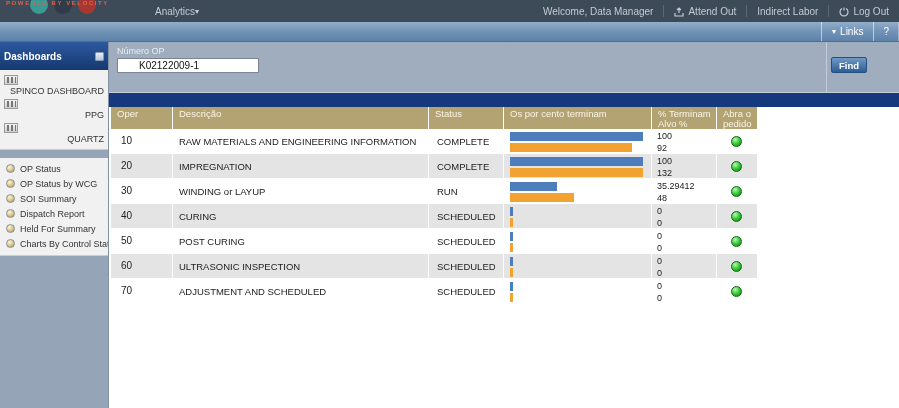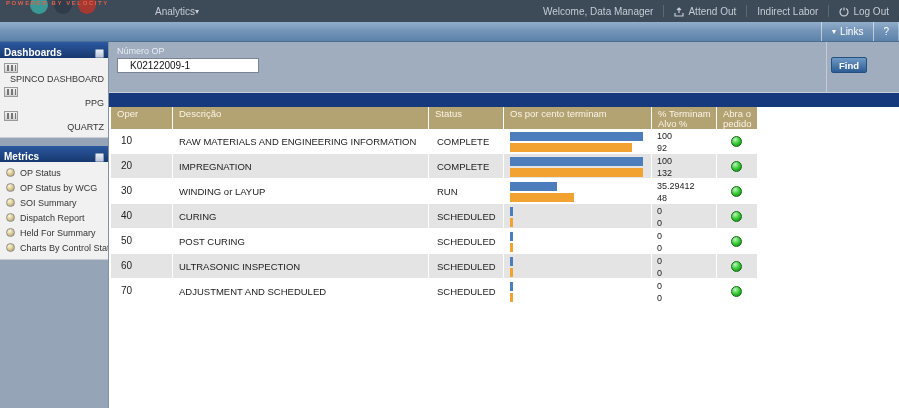--- a/index.html
+++ b/index.html
@@ -26,40 +26,40 @@
   
   .linksbar { position:absolute; left:0; top:22px; width:899px; height:20px;
     background:linear-gradient(#93aecb 0%, #7495b8 45%, #5c82aa 100%);
     border-bottom:1px solid #4e6f94; display:flex; justify-content:flex-end; align-items:stretch; }
   .links-btn, .help-btn { display:flex; align-items:center; gap:4px; color:#fff; font-size:10px; padding:0 10px;
     border-left:1px solid rgba(255,255,255,.55); cursor:pointer; }
   .help-btn { border-right:1px solid rgba(255,255,255,.35); padding:0 9px; }
 
   
   .sidebar { position:absolute; left:0; top:42px; width:108px; height:366px; background:#95a4b6; }
-  .panel-header { height:16px; background:linear-gradient(#2c59a0,#16386f); color:#fff; font-size:10px; font-weight:bold;
-    display:flex; align-items:flex-end; justify-content:space-between; padding:0 4px; cursor:pointer; }
+  .panel-header { height:28px; background:linear-gradient(#2c59a0,#16386f); color:#fff; font-size:10px; font-weight:bold;
+    display:flex; align-items:center; justify-content:space-between; padding:0 4px; cursor:pointer; }
   .pin { width:9px; height:9px; background:linear-gradient(#e8eef6,#b9c6d8); border:1px solid #8a9ab0; border-radius:1px; }
   .panel-body { background:#f1f1f1; padding:3px 0 4px 0; border-bottom:1px solid #c8cdd4;text-align:right; }
   .dash-item { padding:2px 4px 1px 4px; cursor:pointer; }
   .dash-icon { display:block; width:14px; height:10px; border:1px solid #9a9a9a; background:linear-gradient(#f2f2f2,#cfcfcf); position:relative; }
   .dash-icon::after { content:''; position:absolute; left:2px; bottom:1px; width:9px; height:6px;
     background:repeating-linear-gradient(90deg,#777 0 2px,transparent 2px 4px); }
   .dash-label { font-size:9px; color:#333; margin-top:1px; white-space:nowrap; overflow:hidden; }
   .metric-item { display:flex; align-items:center; gap:5px; height:15px; padding-left:6px; cursor:pointer; }
   .m-icon { width:9px; height:9px; border-radius:50%; border:1px solid #8f8f8f; flex:none;
     background:radial-gradient(circle at 35% 30%, #fdf6d8, #d6c48a 55%, #9a8a55); }
   .metric-label { font-size:9px; color:#333; white-space:nowrap; overflow:hidden; }
   .panel-gap { height:8px; }
 
   
   .main { position:absolute; left:108px; top:42px; width:791px; height:366px; background:#fff; border-left:1px solid #8291a3; }
   .searchband { position:absolute; left:0; top:0; width:791px; height:51px; background:#9fadbe; border-bottom:1px solid #c8d0da; }
   .search-label { position:absolute; left:8px; top:4px; font-size:9px; color:#e8eef5; }
-  .search-input { position:absolute; left:8px; top:16px; width:142px; height:15px; border:1px solid #7a8494; font-size:10px; padding:0 12px; color:#111; font-family:"Liberation Sans","DejaVu Sans",sans-serif; }
+  .search-input { position:absolute; left:8px; top:16px; width:142px; height:15px; border:1px solid #7a8494; font-size:10px; padding:0 21px; color:#111; font-family:"Liberation Sans","DejaVu Sans",sans-serif; }
   .vdivider { position:absolute; left:717px; top:0; width:1px; height:51px; background:#c3ccd7; }
   .find-btn { position:absolute; left:722px; top:15px; width:36px; height:16px;
     background:linear-gradient(#6f99c4,#2d5d96); border:1px solid #24507f; border-radius:2px;
     color:#fff; font-size:9.5px; font-weight:bold; cursor:pointer; font-family:"Liberation Sans","DejaVu Sans",sans-serif; }
   .navyband { position:absolute; left:0; top:51px; width:791px; height:14px; background:#15397c; }
 
   
   .table { position:absolute; left:2px; top:65px; width:646px; }
   .thead { display:flex; background:#b3a272; height:22px; }
   .th { border-right:1px solid #fff; color:#faf5e6; font-size:9.5px; line-height:10px; padding:2px 0 0 6px; }
@@ -149,24 +149,20 @@
             <div class="dash-label">PPG</div>
           </div>
           <div class="dash-item">
             <span class="dash-icon"></span>
             <div class="dash-label">QUARTZ</div>
           </div>
         </div>
     </div>
     <div class="panel-gap"></div>
     <div class="panel">
-      <div class="panel-header">
-        <span>Metrics</span>
-        <span class="pin"></span>
-      </div>
       <div class="panel-body" id="metric-items">
           <div class="metric-item">
             <span class="m-icon"></span>
             <div class="metric-label">OP Status</div>
           </div>
           <div class="metric-item">
             <span class="m-icon"></span>
             <div class="metric-label">OP Status by WCG</div>
           </div>
           <div class="metric-item">

